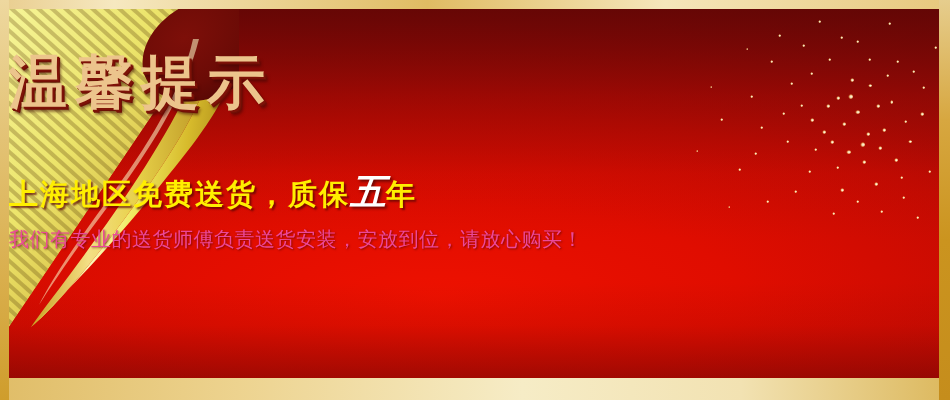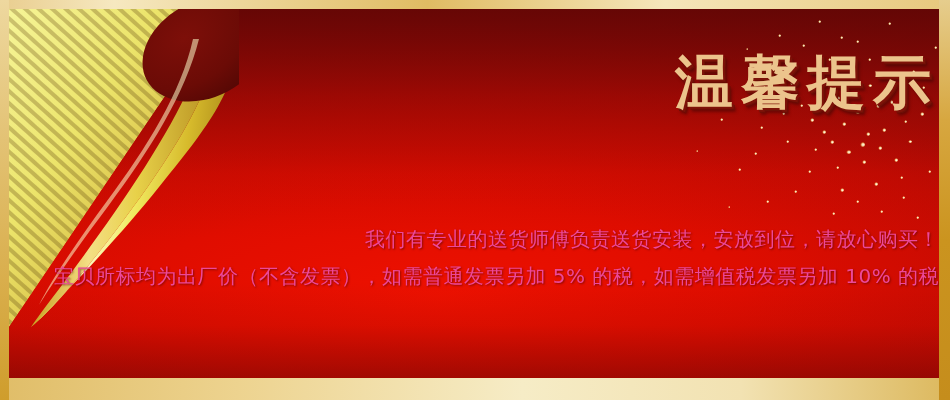--- a/index.html
+++ b/index.html
@@ -69,21 +69,21 @@
   .sparkles { position: absolute; right: 0; top: 0; width: 300px; height: 230px; z-index: 3; }
 
   
   .ribbon { position: absolute; left: 9px; top: 9px; width: 230px; height: 320px; z-index: 4; }
 
   
   .content {
     position: absolute;
     left: 9px; right: 11px; top: 9px; bottom: 22px;
     z-index: 5;
-    text-align: right;
+    text-align: left;
     pointer-events: none;
   }
   .title {
     position: absolute;
     left: 0; right: 0;
     top: 44px;
     font-size: 58px;
     font-weight: bold;
     letter-spacing: 8px;
     color: #ecc48c;
@@ -280,24 +280,26 @@
     <ellipse cx="196" cy="40" rx="66" ry="48" transform="rotate(-28 196 40)" fill="url(#holeGrad)"></ellipse>
 
     <path d="M 190 30 C 176 86 140 142 100 196 C 76 228 50 264 30 296
              C 44 268 70 230 98 192 C 138 138 172 84 184 30 Z" fill="#fdfbc9" opacity="0.55"></path>
   </svg>
 
   <div class="content">
 
     <div class="title">温馨提示</div>
 
+    <div class="subtitle">
+      <span>上海地区免费送货，质保</span><span class="emph">五</span><span class="emph2">年</span>
+    </div>
 
     <div class="lines">
       <div class="line">我们有专业的送货师傅负责送货安装，安放到位，请放心购买！</div>
-      <div class="line">宝贝所标均为出厂价（不含发票），如需普通发票另加 5% 的税，如需增值税发票另加 10% 的税</div>
     </div>
 
   </div>
 
   <div class="frame-top"></div>
   <div class="frame-bottom"></div>
   <div class="frame-left"></div>
   <div class="frame-right"></div>
 
 </div>

